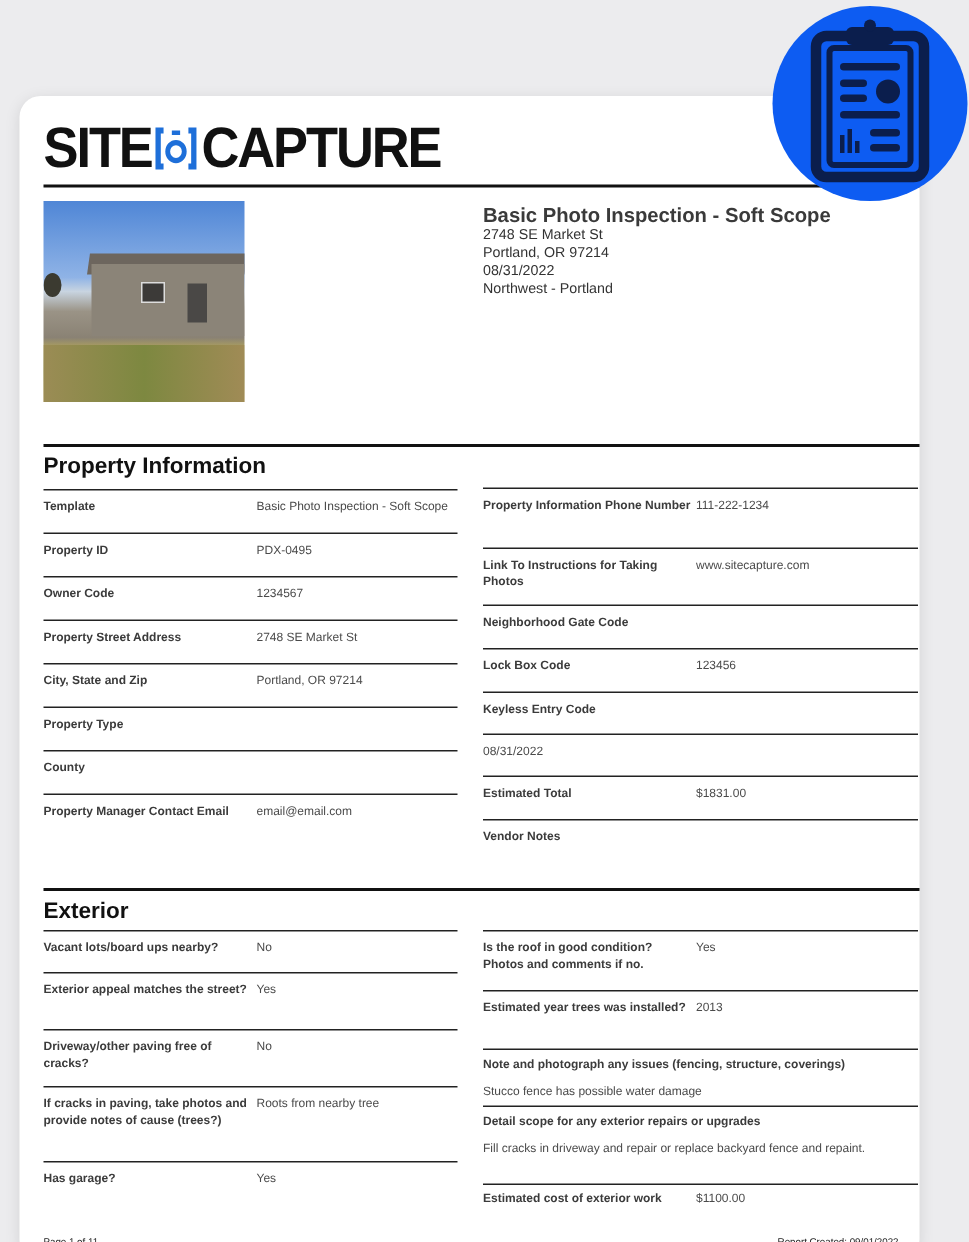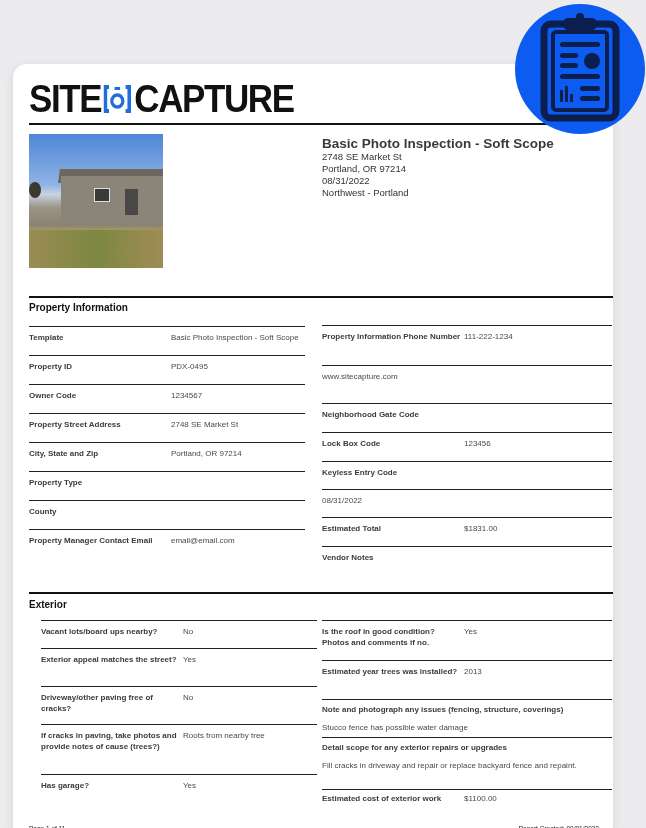--- a/index.html
+++ b/index.html
@@ -32,21 +32,21 @@
     .photo .house { position: absolute; left: 32px; top: 42px; width: 102px; height: 48px; background: #8b8478; }
     .photo .roof { position: absolute; left: 30px; top: 35px; width: 105px; height: 14px; background: #6d665e; transform: skewX(-8deg); }
     .photo .win { position: absolute; left: 65px; top: 54px; width: 14px; height: 12px; background: #3c3a38; border: 1px solid #ddd; }
     .photo .door { position: absolute; left: 96px; top: 55px; width: 13px; height: 26px; background: #4a4846; }
     .photo .tree { position: absolute; left: 0; top: 48px; width: 12px; height: 16px; border-radius: 50%; background: #3b3a30; }
     .photo .lawn { position: absolute; left: 0; top: 96px; width: 134px; height: 38px; background: linear-gradient(90deg,#9b8c55,#7d8840 50%,#a08b56); }
     .summary { position: absolute; left: 309px; top: 72px; width: 290px; }
     .summary .title { font-size: 13.5px; font-weight: 700; color: #3a3a3a; white-space: nowrap; }
     .summary .line { font-size: 9.5px; color: #333; line-height: 12px; }
     .section-rule { position: absolute; left: 16px; width: 584px; height: 2px; background: #111; }
-    .section-title { position: absolute; left: 16px; font-size: 10px; font-weight: 700; color: #111; }
+    .section-title { position: absolute; left: 16px; font-size: 15px; font-weight: 700; color: #111; }
     .col { position: absolute; width: 276px; }
     .row { border-top: 1.5px solid #222; display: flex; padding-top: 6px; box-sizing: border-box; }
     .row .label { width: 142px; font-size: 8px; font-weight: 700; color: #3b3b3b; line-height: 10.5px; }
     .row .value { flex: 1; font-size: 8px; color: #4a4a4a; line-height: 10.5px; }
     .block { border-top: 1.5px solid #222; padding-top: 5px; box-sizing: border-box; }
     .block .label { font-size: 8px; font-weight: 700; color: #3b3b3b; line-height: 10.5px; }
     .block .text { font-size: 8px; color: #4a4a4a; line-height: 11px; margin-top: 6px; }
     .footer-left { position: absolute; left: 16px; bottom: 8px; font-size: 6.5px; color: #222; }
     .footer-right { position: absolute; right: 14px; bottom: 8px; font-size: 6.5px; color: #222; }
     .badge {
@@ -126,20 +126,21 @@
         <div class="value">email@email.com</div>
       </div>
   </div>
 
   <div class="col" style="left:309px; top:261px; width:290px">
     <div class="row" style="height:40px">
         <div class="label">Property Information Phone Number</div>
         <div class="value">111-222-1234</div>
       </div>
     <div class="row" style="height:38px">
+        <div class="label">Link To Instructions for Taking Photos</div>
         <div class="value">www.sitecapture.com</div>
       </div>
     <div class="row" style="height:29px">
         <div class="label">Neighborhood Gate Code</div>
         <div class="value"></div>
       </div>
     <div class="row" style="height:29px">
         <div class="label">Lock Box Code</div>
         <div class="value">123456</div>
       </div>
@@ -156,21 +157,21 @@
       </div>
     <div class="row" style="height:30px">
         <div class="label">Vendor Notes</div>
         <div class="value"></div>
       </div>
   </div>
 
   <div class="section-rule" style="top:528px"></div>
   <div class="section-title" style="top:535px">Exterior</div>
 
-  <div class="col" style="left:28px; top:556px">
+  <div class="col" style="left:16px; top:556px">
     <div class="row" style="height:28px">
         <div class="label">Vacant lots/board ups nearby?</div>
         <div class="value">No</div>
       </div>
     <div class="row" style="height:38px">
         <div class="label">Exterior appeal matches the street?</div>
         <div class="value">Yes</div>
       </div>
     <div class="row" style="height:38px">
         <div class="label">Driveway/other paving free of cracks?</div>

